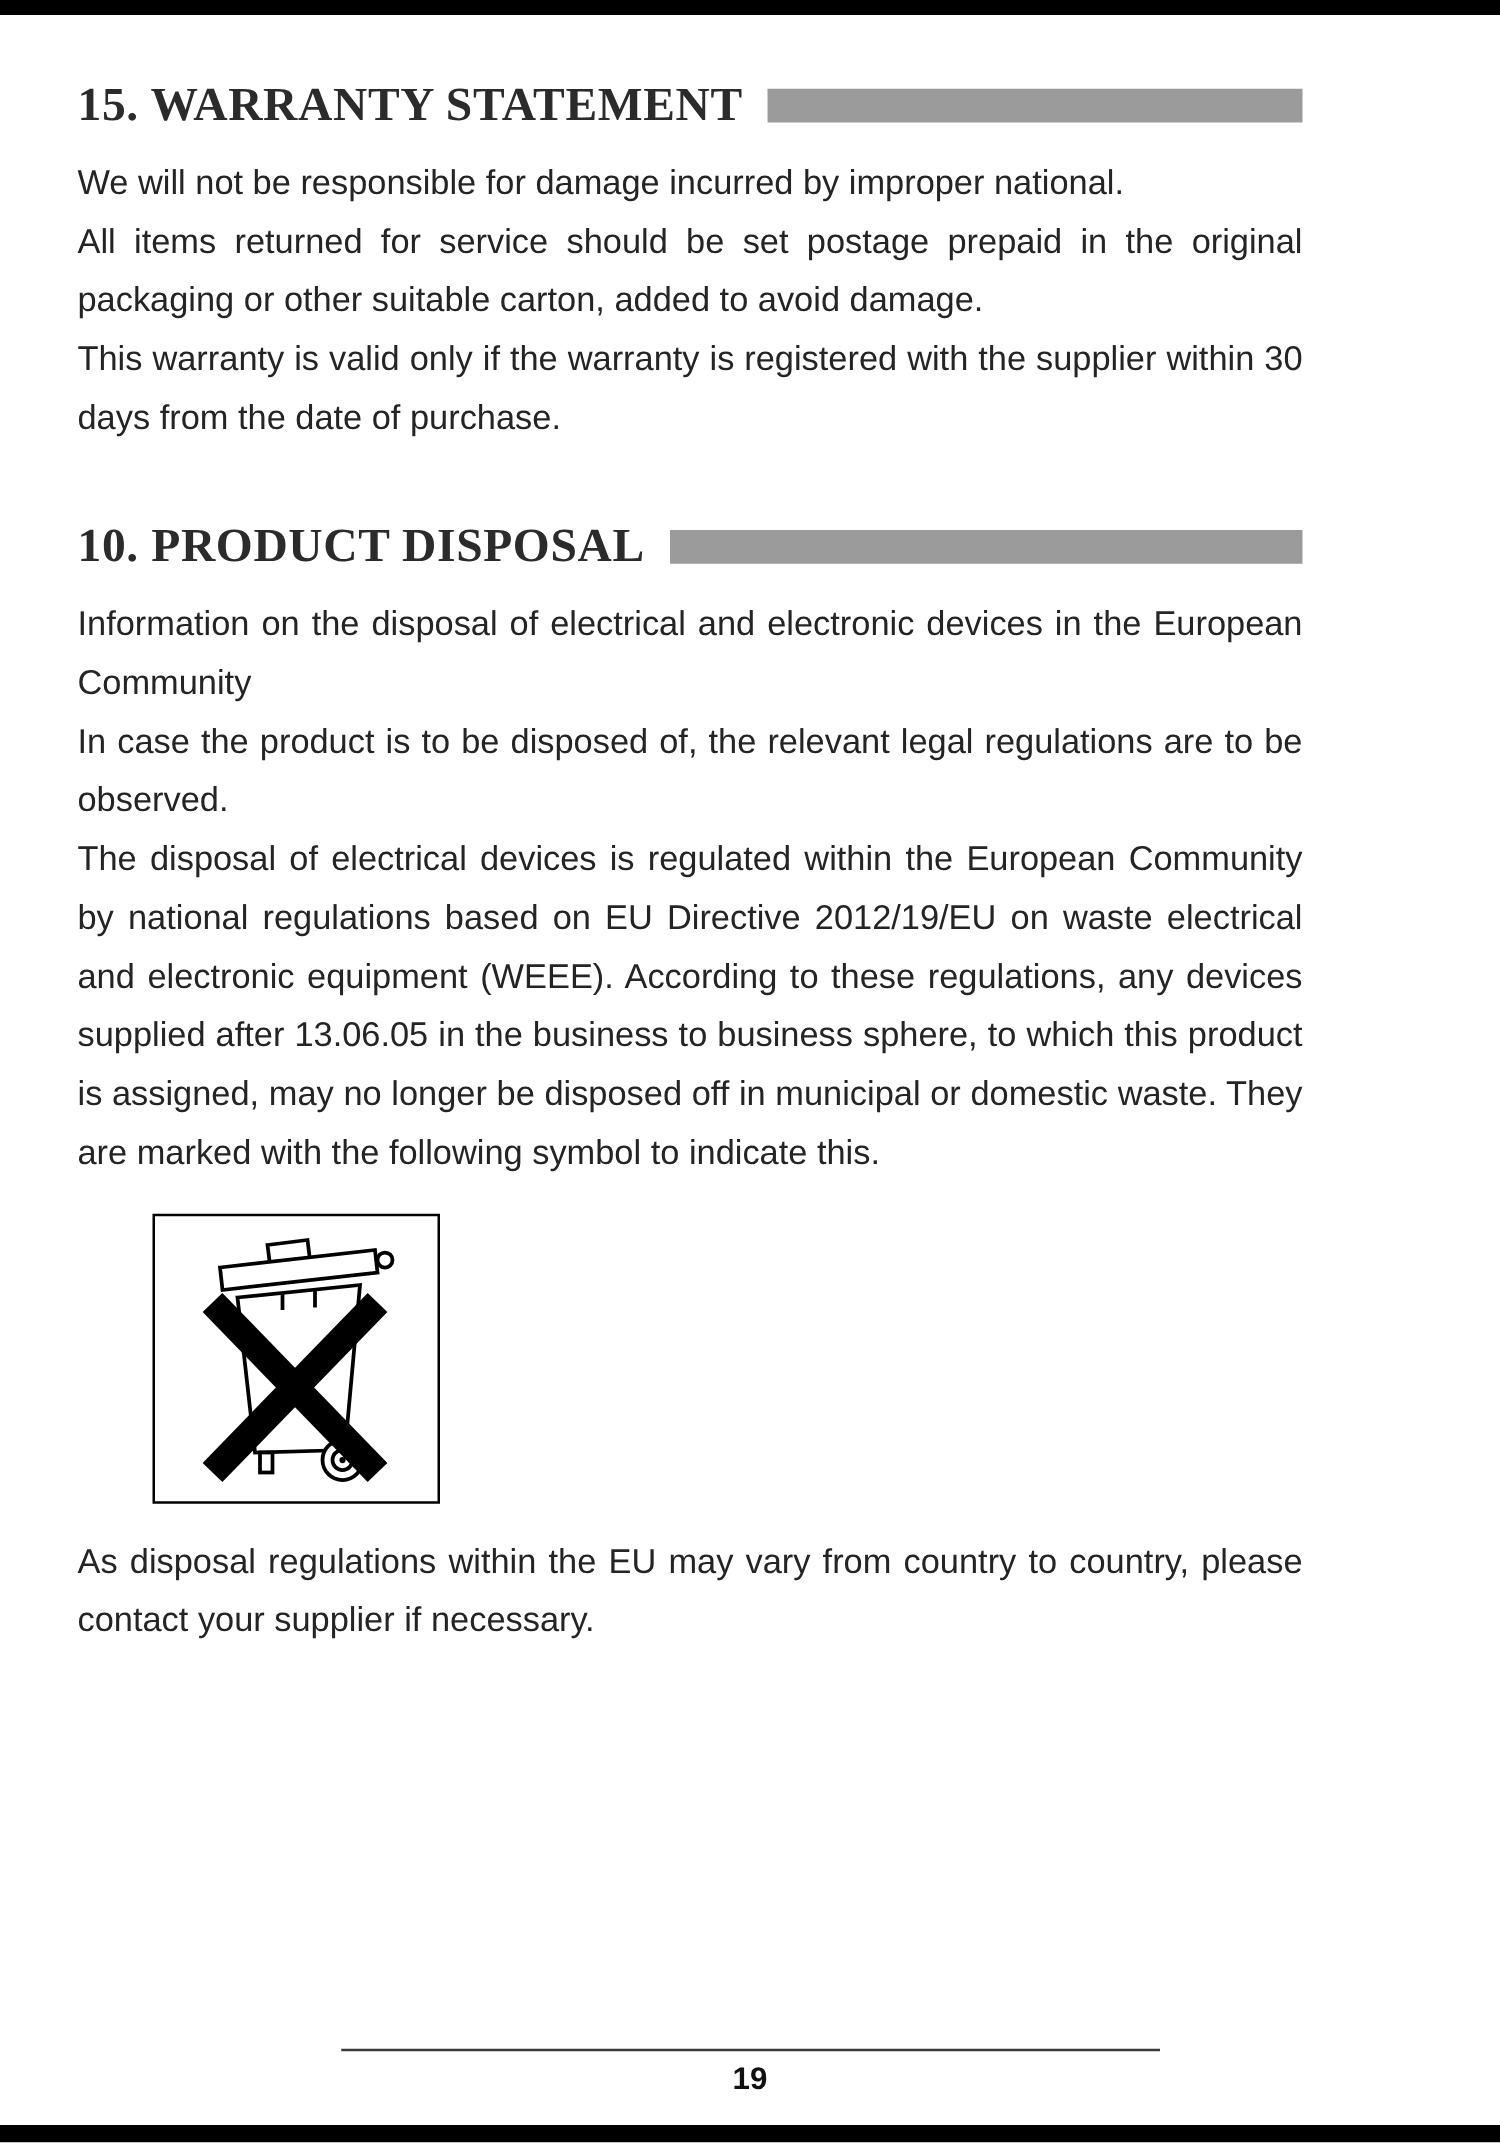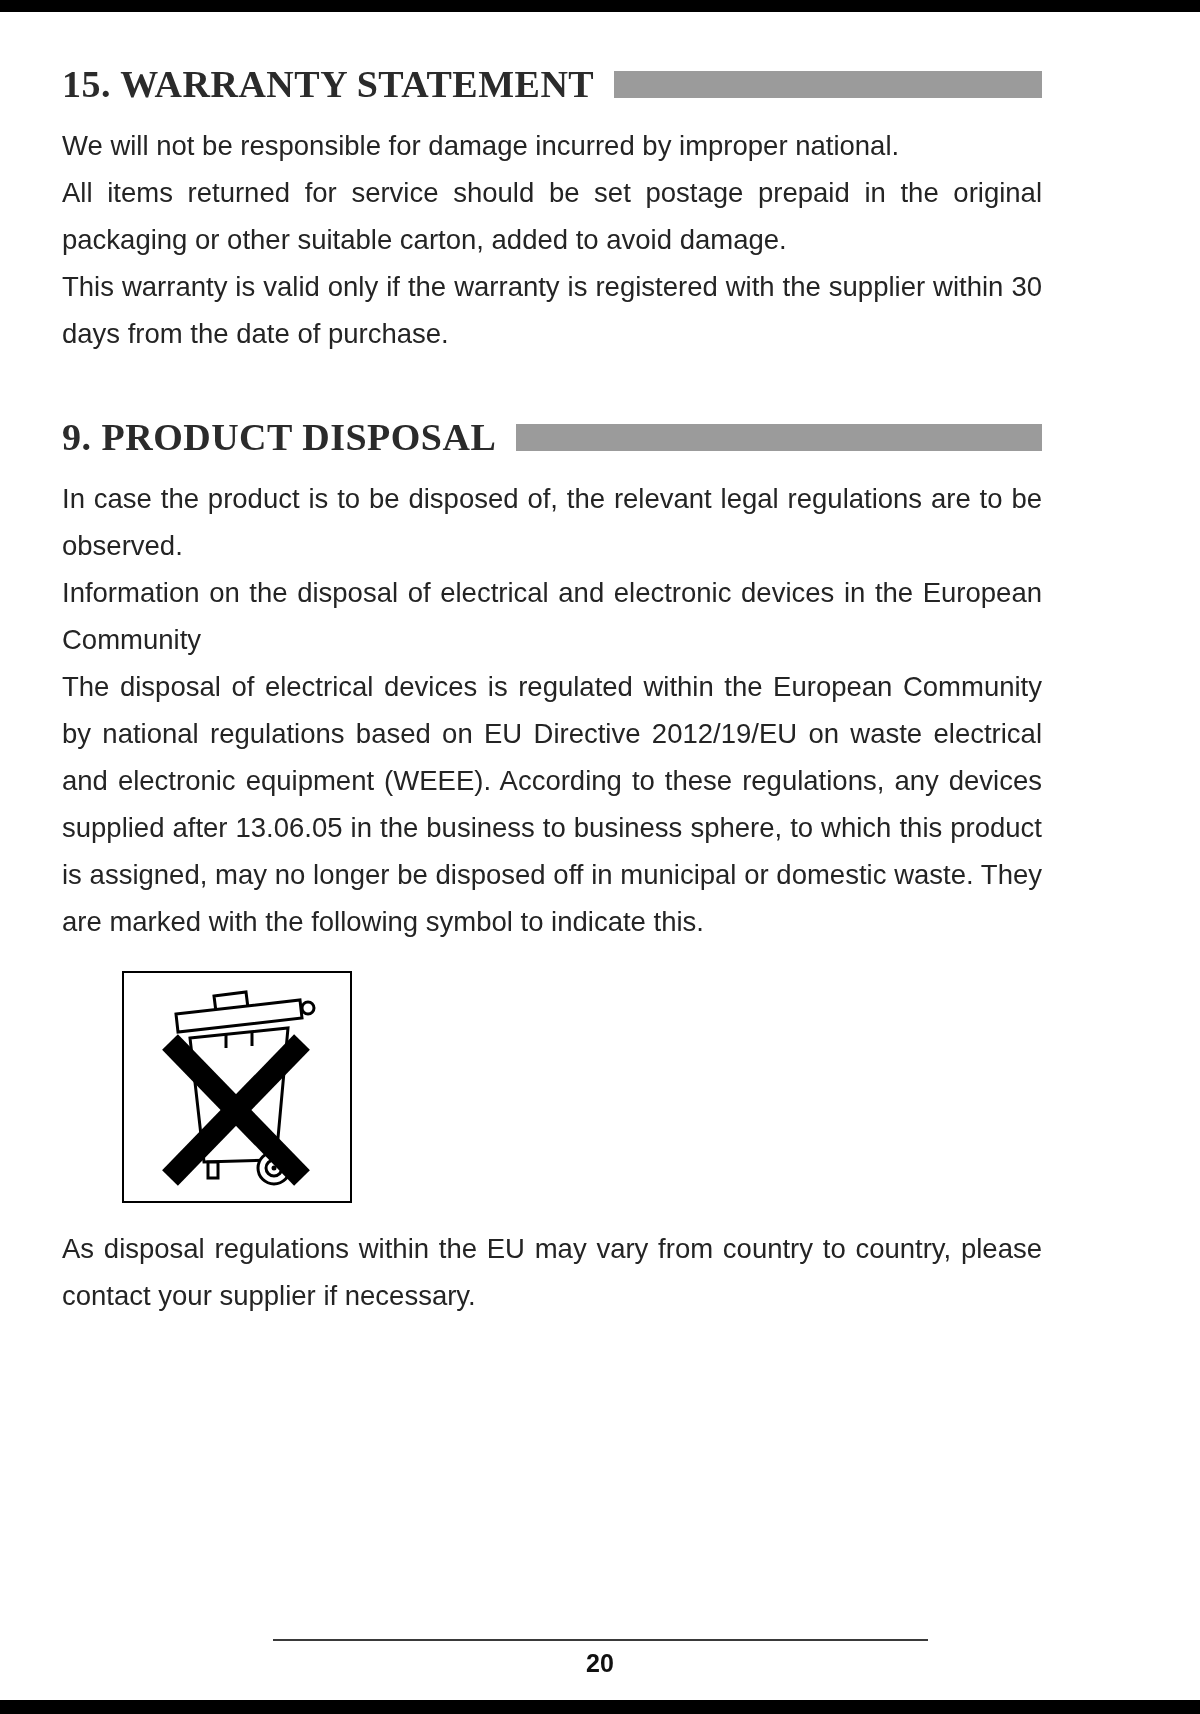--- a/index.html
+++ b/index.html
@@ -104,25 +104,25 @@
       <h1>15. WARRANTY STATEMENT</h1>
       <div class="heading-bar"></div>
     </div>
     <p class="body">We will not be responsible for damage incurred by improper national.</p>
     <p class="body">All items returned for service should be set postage prepaid in the original packaging or other suitable carton, added to avoid damage.</p>
     <p class="body">This warranty is valid only if the warranty is registered with the supplier within 30 days from the date of purchase.</p>
   </section>
 
   <section class="block">
     <div class="heading-row">
-      <h1>9. PRODUCT DISPOSAL</h1>
+      <h1>10. PRODUCT DISPOSAL</h1>
       <div class="heading-bar"></div>
     </div>
+    <p class="body">Information on the disposal of electrical and electronic devices in the European Community</p>
     <p class="body">In case the product is to be disposed of, the relevant legal regulations are to be observed.</p>
-    <p class="body">Information on the disposal of electrical and electronic devices in the European Community</p>
     <p class="body">The disposal of electrical devices is regulated within the European Community by national regulations based on EU Directive 2012/19/EU on waste electrical and electronic equipment (WEEE). According to these regulations, any devices supplied after 13.06.05 in the business to business sphere, to which this product is assigned, may no longer be disposed off in municipal or domestic waste. They are marked with the following symbol to indicate this.</p>
 
     <div class="weee-box">
       <svg width="206" height="210" viewBox="0 0 206 210" xmlns="http://www.w3.org/2000/svg">
 
         <polygon points="80,14 112,10 114,26 82,30" fill="#ffffff" stroke="#000000" stroke-width="3"></polygon>
 
         <polygon points="42,32 166,18 168,36 44,50" fill="#ffffff" stroke="#000000" stroke-width="3"></polygon>
 
         <circle cx="174" cy="26" r="6" fill="#ffffff" stroke="#000000" stroke-width="3"></circle>
@@ -143,16 +143,16 @@
       </svg>
     </div>
 
     <p class="body after-symbol">As disposal regulations within the EU may vary from country to country, please contact your supplier if necessary.</p>
   </section>
 
 </div>
 
 <div class="footer">
   <div class="footer-line"></div>
-  <div class="page-number">20</div>
+  <div class="page-number">19</div>
 </div>
 
 <div class="page-edge bottom"></div>
 
 </body></html>

